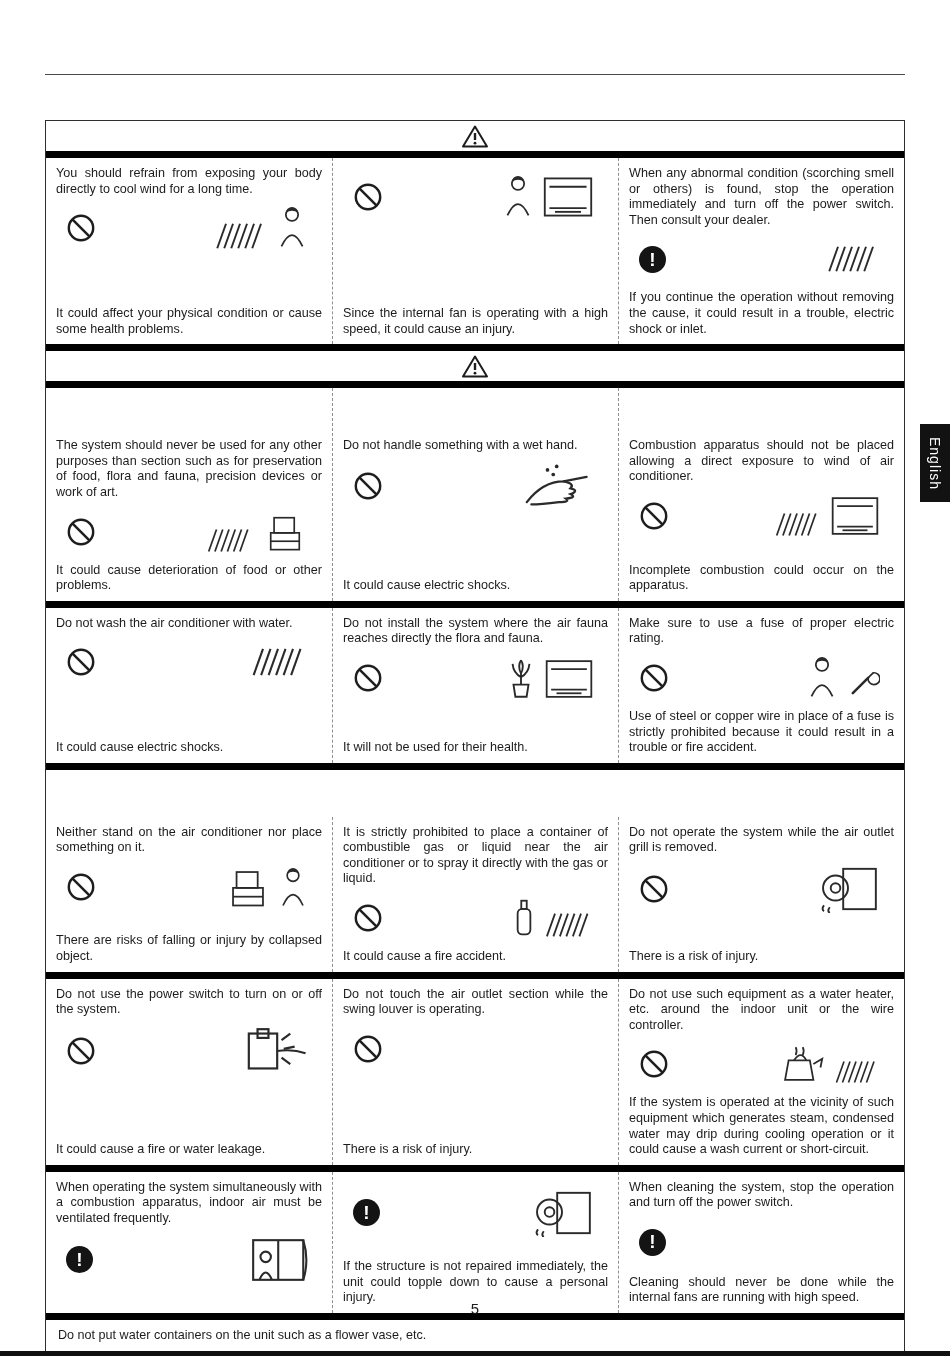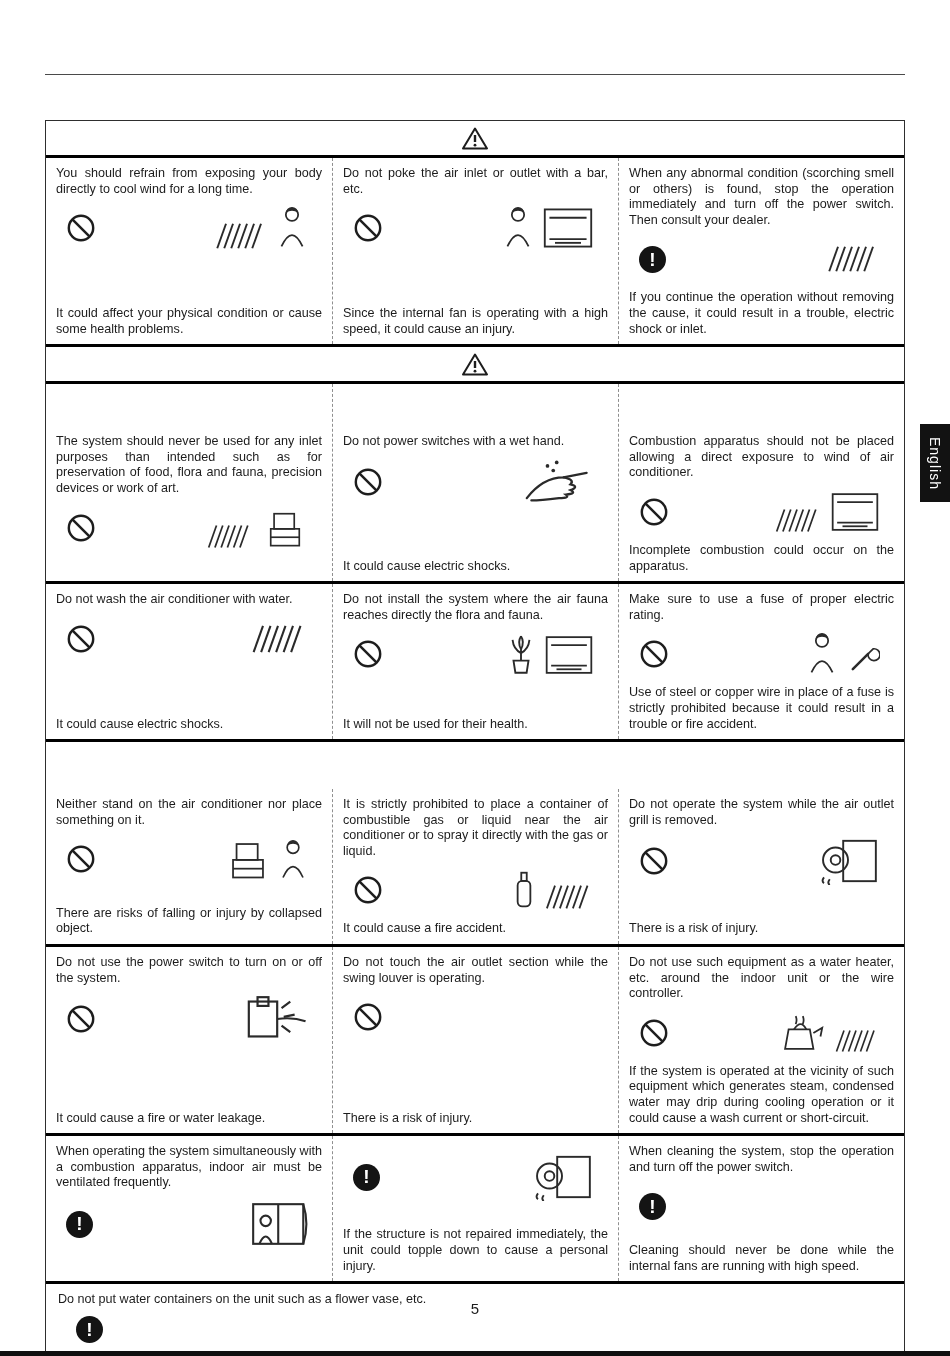--- a/index.html
+++ b/index.html
@@ -20,21 +20,21 @@
     background: #121212; color: #fff;
     writing-mode: vertical-rl;
     display: flex; align-items: center; justify-content: center;
     font-size: 14px; letter-spacing: 1px;
   }
   .safety-table {
     position: absolute; left: 45px; top: 120px; width: 860px;
     border: 1px solid #2e2e2e;
     background: #fff;
   }
-  .safety-table > div { border-bottom: 3px solid #000000; }
+  .safety-table > div { border-bottom: 7px solid #000000; }
   .safety-table > div:last-child { border-bottom: none; }
   .hdr {
     height: 37px;
     display: flex; align-items: center; justify-content: center;
   }
   .row { display: grid; grid-template-columns: 1fr 1fr 1fr; }
   .cell {
     padding: 8px 10px 7px;
     display: flex; flex-direction: column;
     font-size: 12.6px; line-height: 15.6px;
@@ -212,21 +212,20 @@
           <span>
               <svg class="illus" width="32" height="44">
                 <use href="#sym-person"></use>
               </svg>
             </span>
         </span>
       </div>
       <p class="conseq">It could affect your physical condition or cause some health problems.</p>
     </div>
     <div class="cell">
-      <p class="instr">Do not poke the air inlet or outlet with a bar, etc.</p>
       <div class="mid">
         <span class="icon-prohibit">
             <svg class="illus" width="30" height="30">
               <use href="#sym-prohibit"></use>
             </svg>
           </span>
         <span class="illus-group">
           <span>
               <svg class="illus" width="32" height="44">
                 <use href="#sym-person"></use>
@@ -260,43 +259,44 @@
   <div class="hdr">
     <span>
         <svg class="illus" width="28" height="25">
           <use href="#sym-triangle"></use>
         </svg>
       </span>
   </div>
 
   <div class="row row-b">
     <div class="cell">
-      <p class="instr">The system should never be used for any inlet purposes than intended such as for preservation of food, flora and fauna, precision devices or work of art.</p>
+      <p class="instr">The system should never be used for any other purposes than section such as for preservation of food, flora and fauna, precision devices or work of art.</p>
       <div class="mid">
         <span class="icon-prohibit">
             <svg class="illus" width="30" height="30">
               <use href="#sym-prohibit"></use>
             </svg>
           </span>
         <span class="illus-group">
           <span>
               <svg class="illus" width="50" height="25">
                 <use href="#sym-hatch"></use>
               </svg>
             </span>
           <span>
               <svg class="illus" width="46" height="42">
                 <use href="#sym-boxes"></use>
               </svg>
             </span>
         </span>
       </div>
-    </div>
-    <div class="cell">
-      <p class="instr">Do not power switches with a wet hand.</p>
+      <p class="conseq">It could cause deterioration of food or other problems.</p>
+    </div>
+    <div class="cell">
+      <p class="instr">Do not handle something with a wet hand.</p>
       <div class="mid">
         <span class="icon-prohibit">
             <svg class="illus" width="30" height="30">
               <use href="#sym-prohibit"></use>
             </svg>
           </span>
         <span class="illus-group">
           <span>
               <svg class="illus" width="70" height="46">
                 <use href="#sym-hand"></use>

